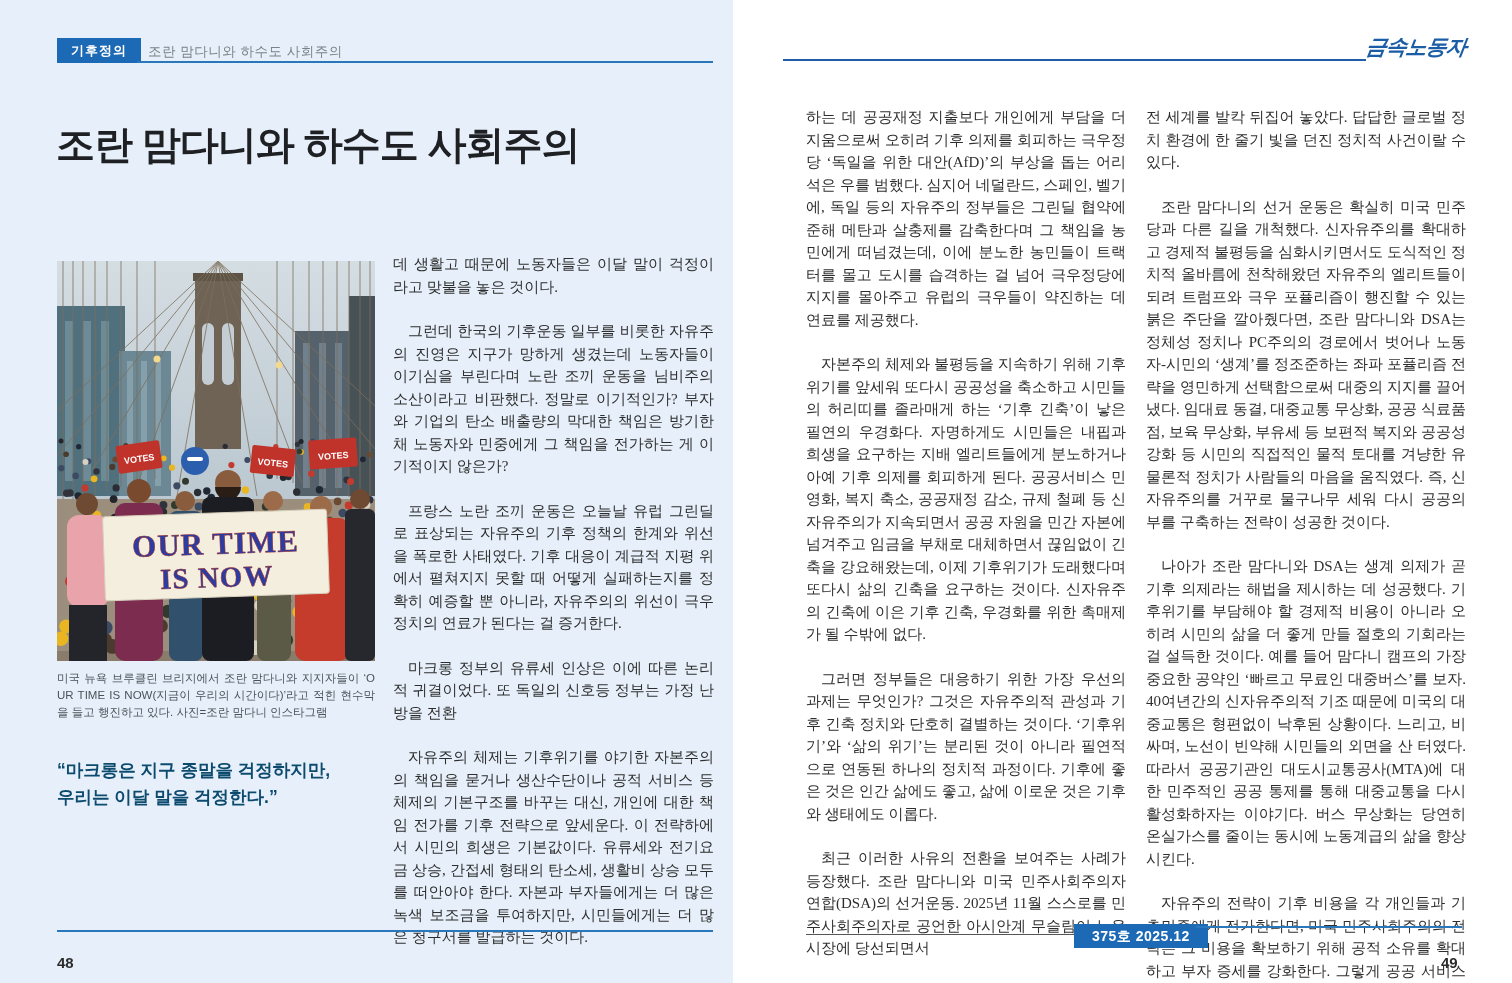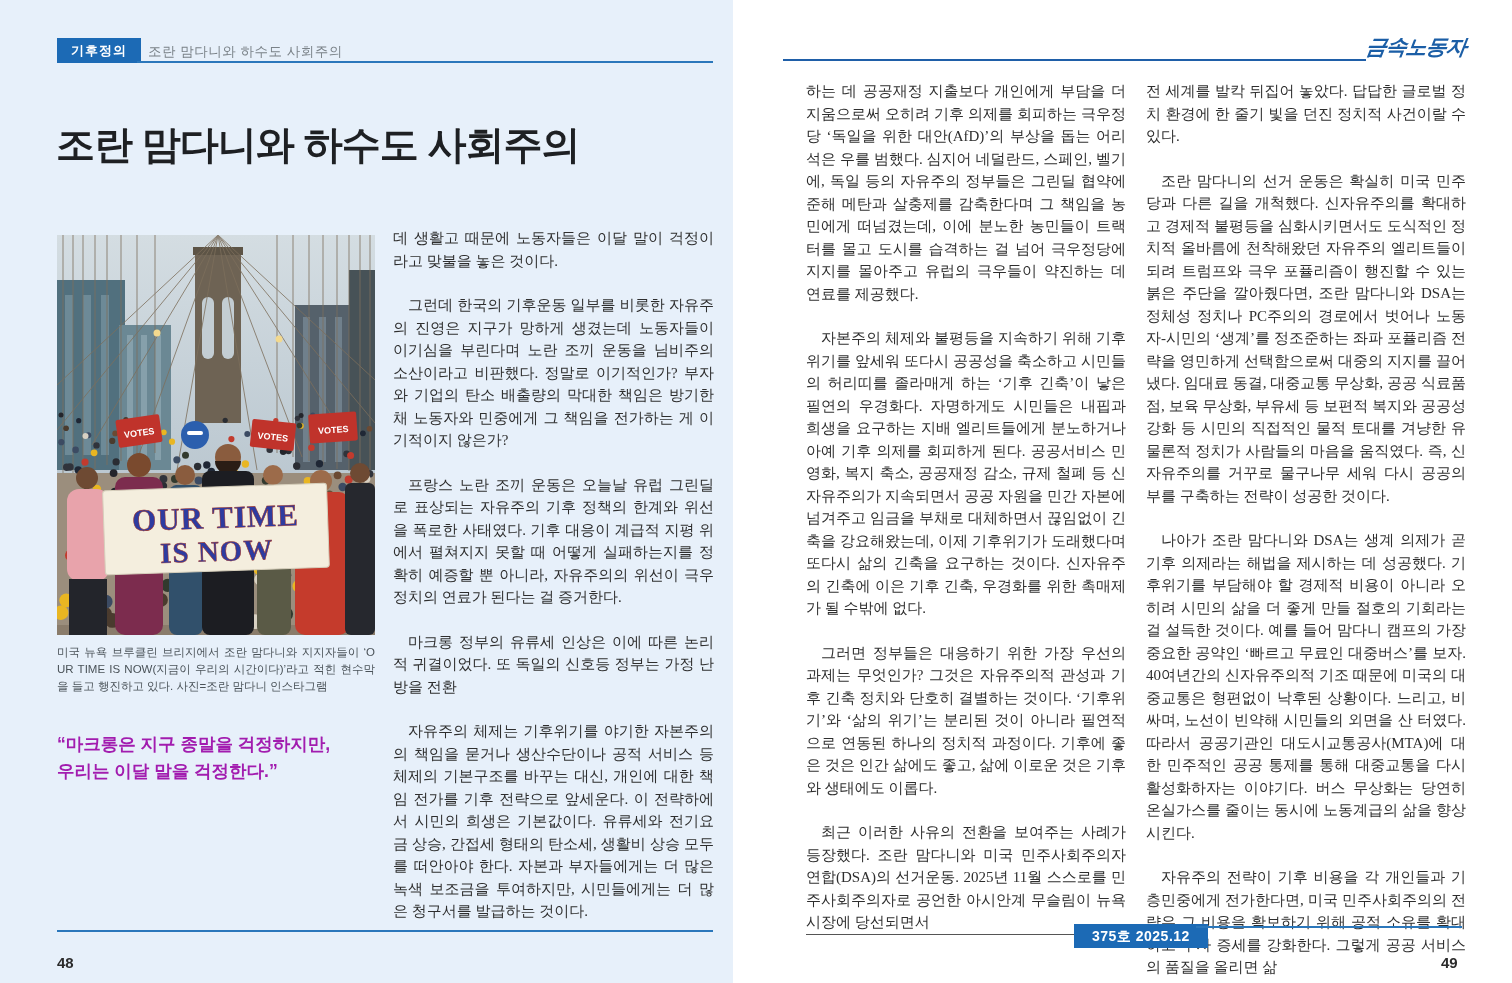--- a/index.html
+++ b/index.html
@@ -31,38 +31,38 @@
 
   
   .article-title{
     position:absolute;left:56px;top:92px;width:660px;
     font-family:"Liberation Sans","DejaVu Sans",sans-serif;
     font-size:39px;font-weight:800;color:#1e2023;letter-spacing:-1px;
   }
 
   
   .col{position:absolute;width:320px;font-size:15px;line-height:22.5px;
-       text-align:justify;word-break:break-all;color:#2e2e2e;}
+       text-align:justify;word-break:break-all;color:#2e2e2e;margin-top:26px;}
   .col p{margin:0 0 22px 0;}
   .col p.indent{text-indent:15px;}
   .lcol1{left:57px;top:235px;width:318px;}
   .lcol2{left:393px;top:227px;width:321px;}
   .rcol1{left:806px;top:80px;}
   .rcol2{left:1146px;top:80px;}
 
   
   .photo-fig{margin:0;padding:0;}
   .photo-frame{width:318px;height:400px;display:block;background:#cfd8dd;}
   .photo-caption{
     margin-top:9px;font-family:"Liberation Sans",sans-serif;
     font-size:11.5px;line-height:17px;color:#4a5258;text-align:justify;word-break:break-all;
   }
   .pull-quote{
     margin-top:36px;font-family:"Liberation Sans","DejaVu Sans",sans-serif;
-    font-size:17.5px;line-height:27px;font-weight:bold;color:#a21caf;
+    font-size:17.5px;line-height:27px;font-weight:bold;color:#0c4a6e;
     text-align:left;word-break:keep-all;
   }
   .lead-para{margin-top:17px;}
 
   
   .footer-rule-left{position:absolute;left:57px;top:930px;width:656px;height:2px;background:#2b77bb;}
   .page-num{position:absolute;font-family:"Liberation Sans",sans-serif;font-size:15px;font-weight:bold;color:#2b2b2b;margin-top:16px;}
   .page-num-left{left:57px;top:938px;}
   .page-num-right{left:1441px;top:938px;}
   .footer-thin-rule{position:absolute;left:806px;top:934px;width:268px;height:1px;background:#555;}

